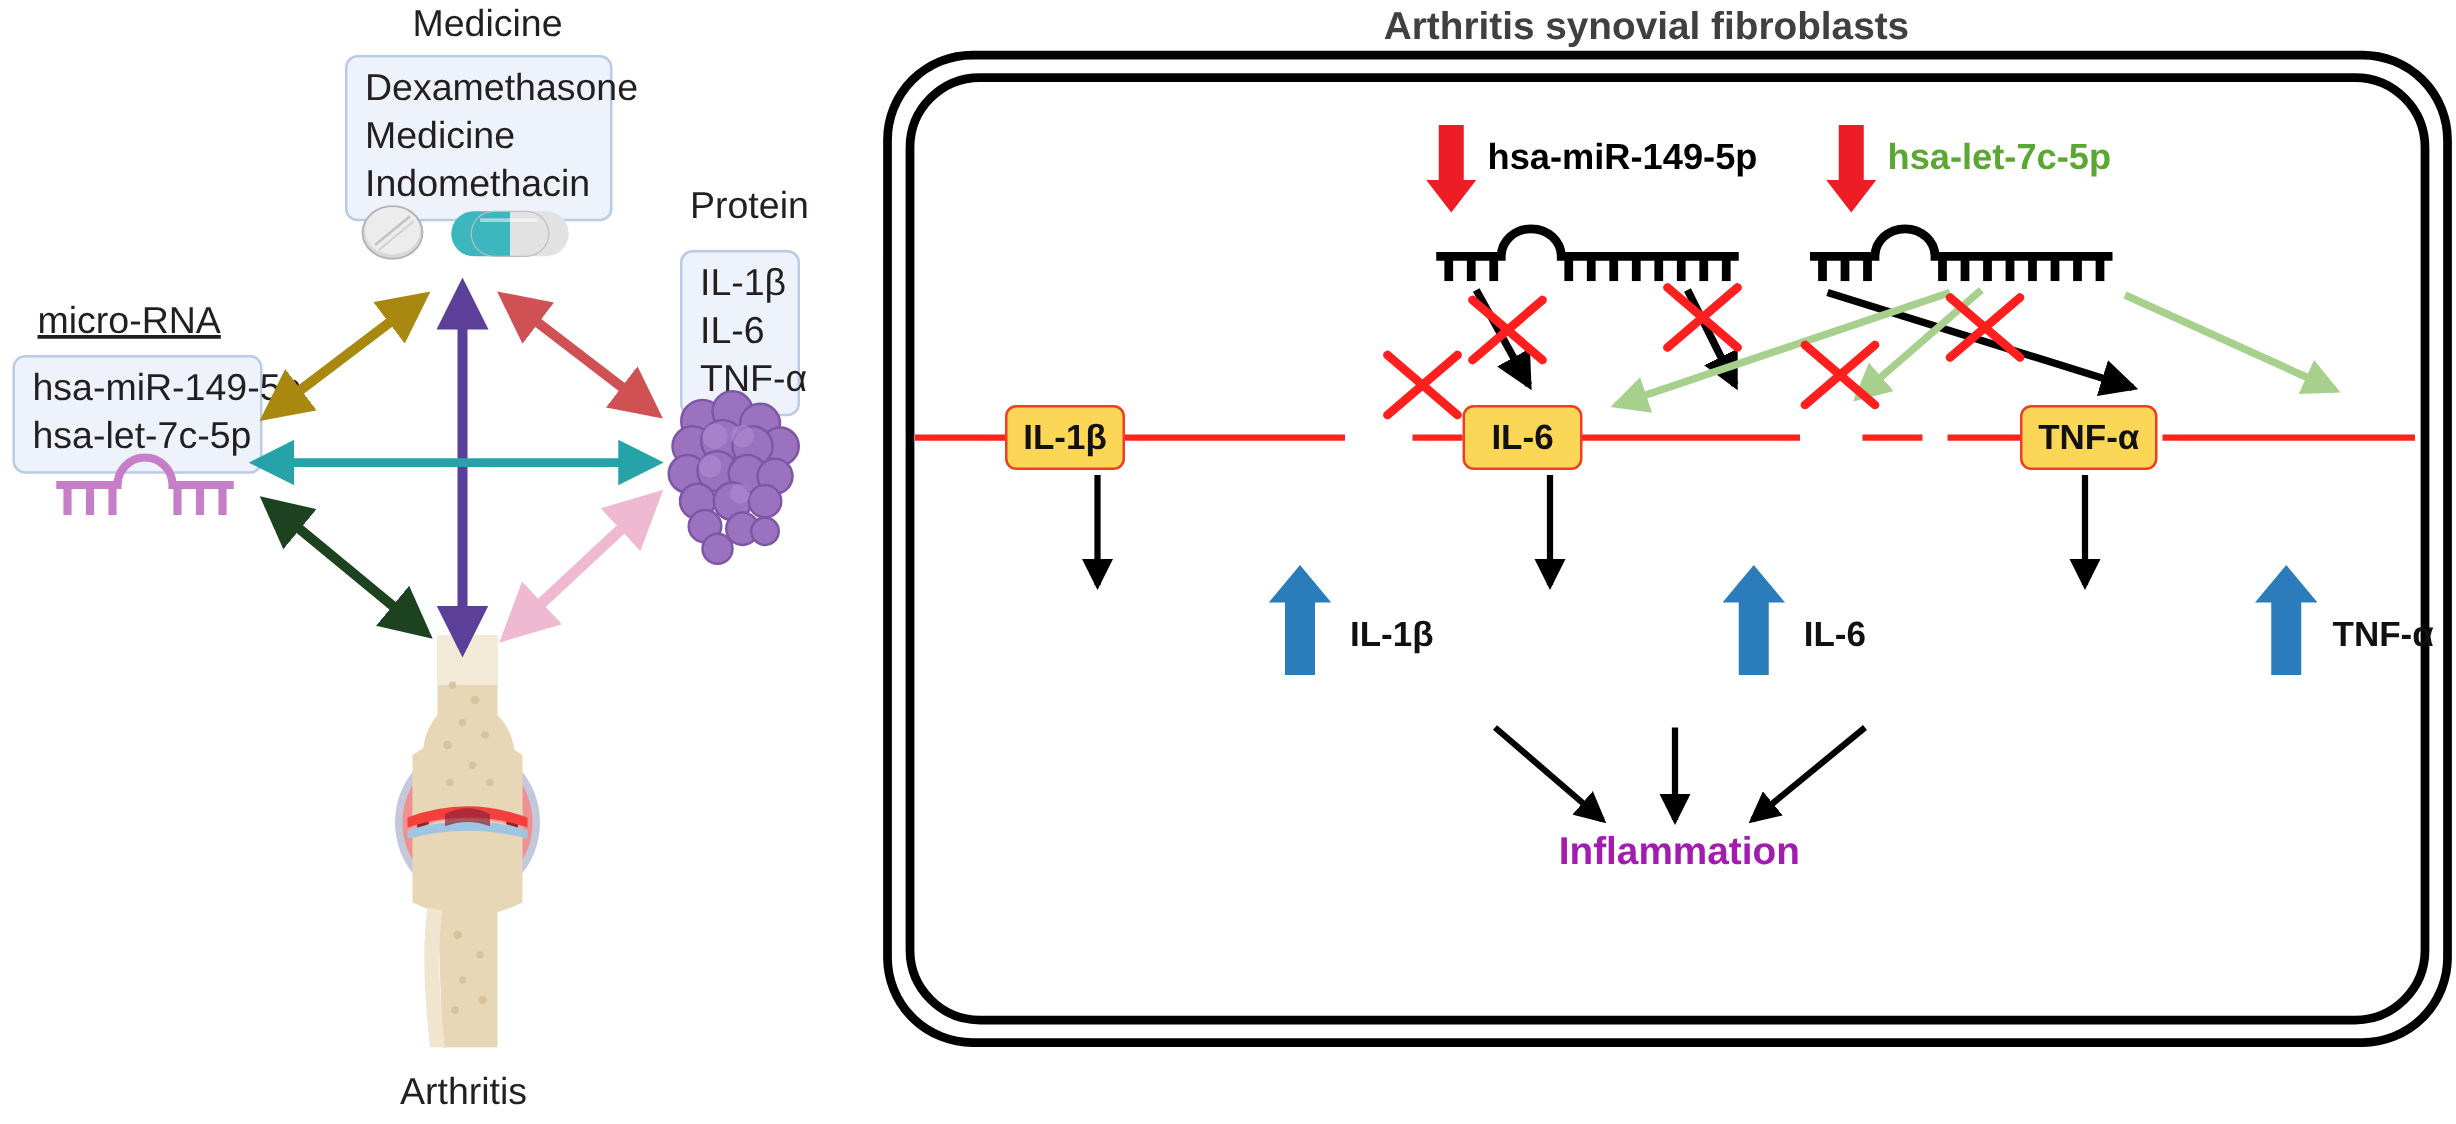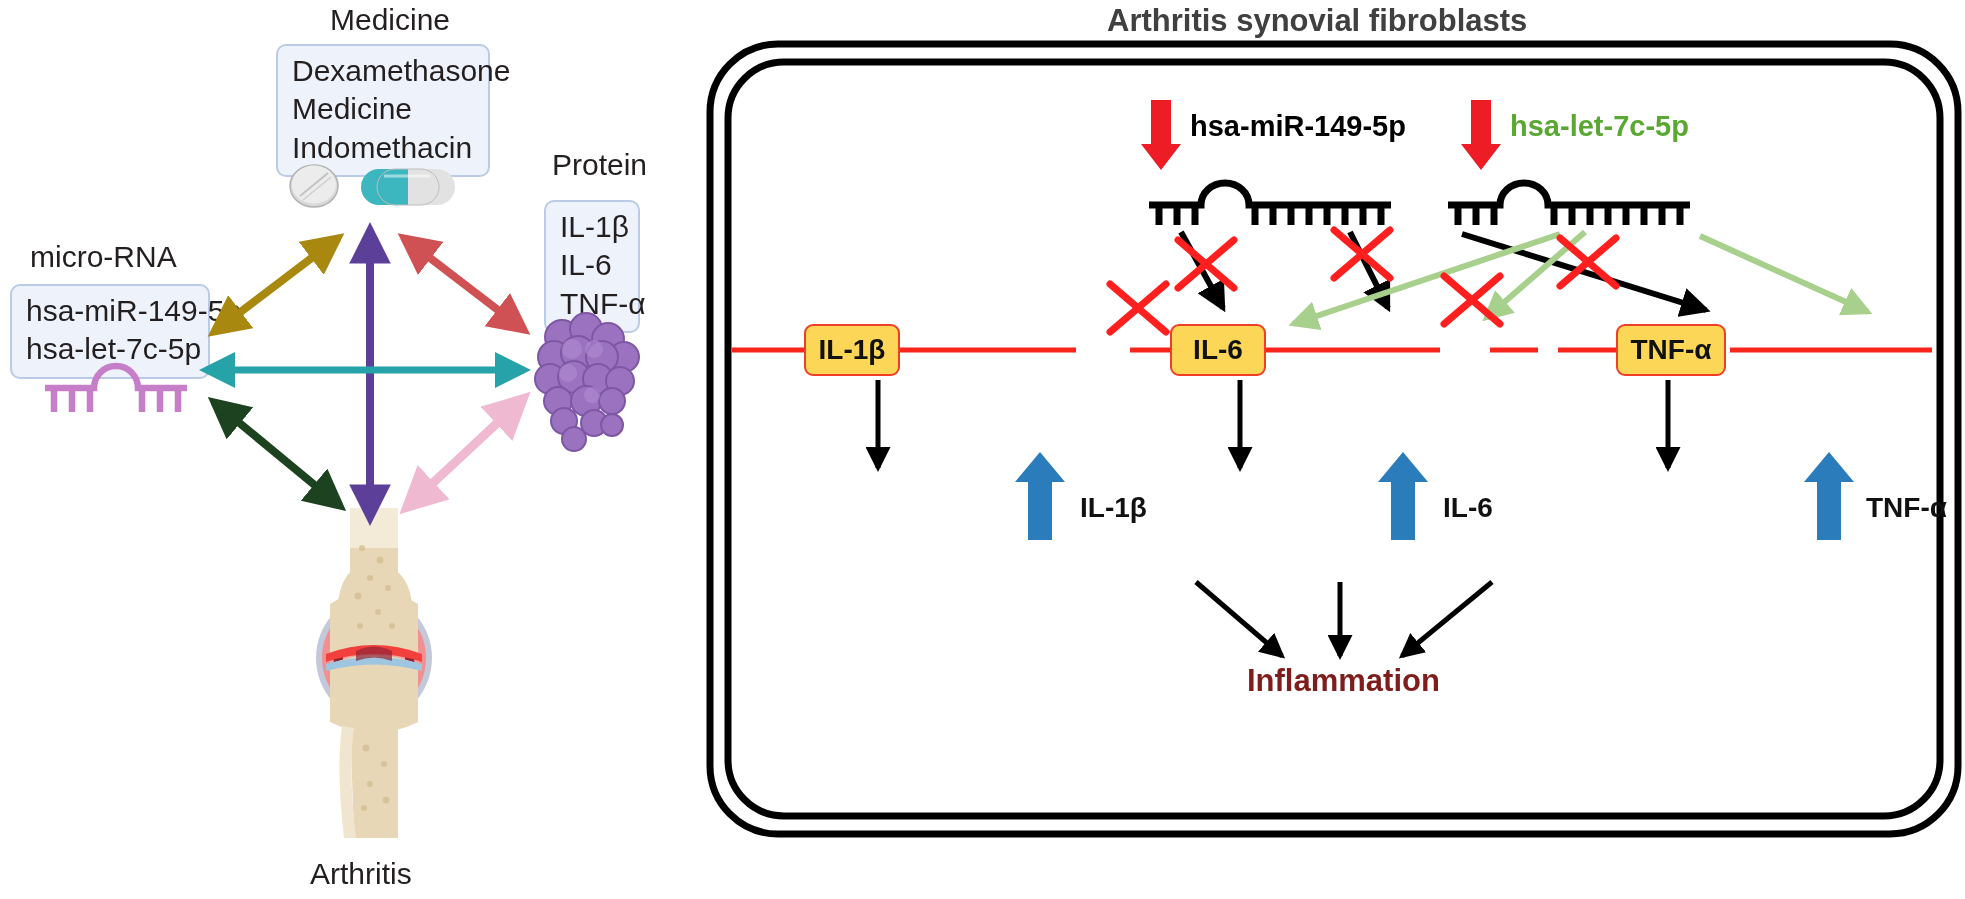--- a/index.html
+++ b/index.html
@@ -74,21 +74,21 @@
   .cyto-label {
     font-size: 28px;
     font-weight: bold;
     color: #111111;
     white-space: nowrap;
     font-family: "Liberation Sans", sans-serif;
   }
   .infl-label {
     font-size: 31px;
     font-weight: bold;
-    color: #7f1d1d;
+    color: #a21caf;
     white-space: nowrap;
     font-family: "Liberation Sans", sans-serif;
   }
 </style>
 </head>
 <body>
 
 <div id="figure">
 
   <div class="abs plain-label" style="left:330px; top:3px;">Medicine</div>
@@ -109,21 +109,21 @@
   </div>
   <div class="abs" style="left:360px; top:168px;">
     <svg width="96" height="38" viewBox="0 0 96 38">
       <path d="M19 1 H48 V37 H19 A18 18 0 0 1 19 1 Z" fill="#3cb6bf"></path>
       <path d="M48 1 H77 A18 18 0 0 1 77 37 H48 Z" fill="#e2e2e2"></path>
       <rect x="17" y="1" width="62" height="36" rx="18" fill="none" stroke="#bdbdbd" stroke-width="1"></rect>
       <path d="M24 8 H70" stroke="#ffffff" stroke-opacity="0.5" stroke-width="3"></path>
     </svg>
   </div>
 
-  <div class="abs plain-label" style="left:30px; top:240px;">micro-RNA</div>
+  <div class="abs plain-label" style="left:30px; top:240px;text-decoration:underline;">micro-RNA</div>
 
   <div class="abs info-box" style="left:10px; top:284px; width:200px;">
     <div class="line">hsa-miR-149-5p</div>
     <div class="line">hsa-let-7c-5p</div>
   </div>
 
   <div class="abs" style="left:42px; top:362px;">
     <svg width="148" height="52" viewBox="0 0 148 52">
       <g stroke="#c77ec8" stroke-width="6.5" fill="none" stroke-linecap="butt">
         <path d="M3 26 H52 A22 22 0 0 1 96 26 H145"></path>
@@ -199,21 +199,21 @@
           <circle cx="92" cy="118" r="3"></circle>
         <circle cx="66" cy="240" r="3.5"></circle>
           <circle cx="84" cy="256" r="3"></circle>
         <circle cx="70" cy="276" r="3"></circle>
           <circle cx="86" cy="292" r="3.5"></circle>
         <circle cx="64" cy="300" r="3"></circle>
       </g>
     </svg>
   </div>
 
-  <div class="abs plain-label" style="left:310px; top:857px;">Arthritis</div>
+  <div class="abs plain-label" style="left:320px; top:857px;">Arthritis</div>
 
   <svg class="abs" style="left:0px; top:0px;" width="720" height="899">
     <defs>
       <marker id="hA" markerWidth="5.2" markerHeight="5.2" refX="4.2" refY="2.6" orient="auto">
         <path d="M0,0 L5.2,2.6 L0,5.2 Z" fill="#a8880f"></path>
         </marker>
       <marker id="tA" markerWidth="5.2" markerHeight="5.2" refX="1" refY="2.6" orient="auto">
         <path d="M5.2,0 L0,2.6 L5.2,5.2 Z" fill="#a8880f"></path>
         </marker>
       <marker id="hB" markerWidth="5.2" markerHeight="5.2" refX="4.2" refY="2.6" orient="auto">

